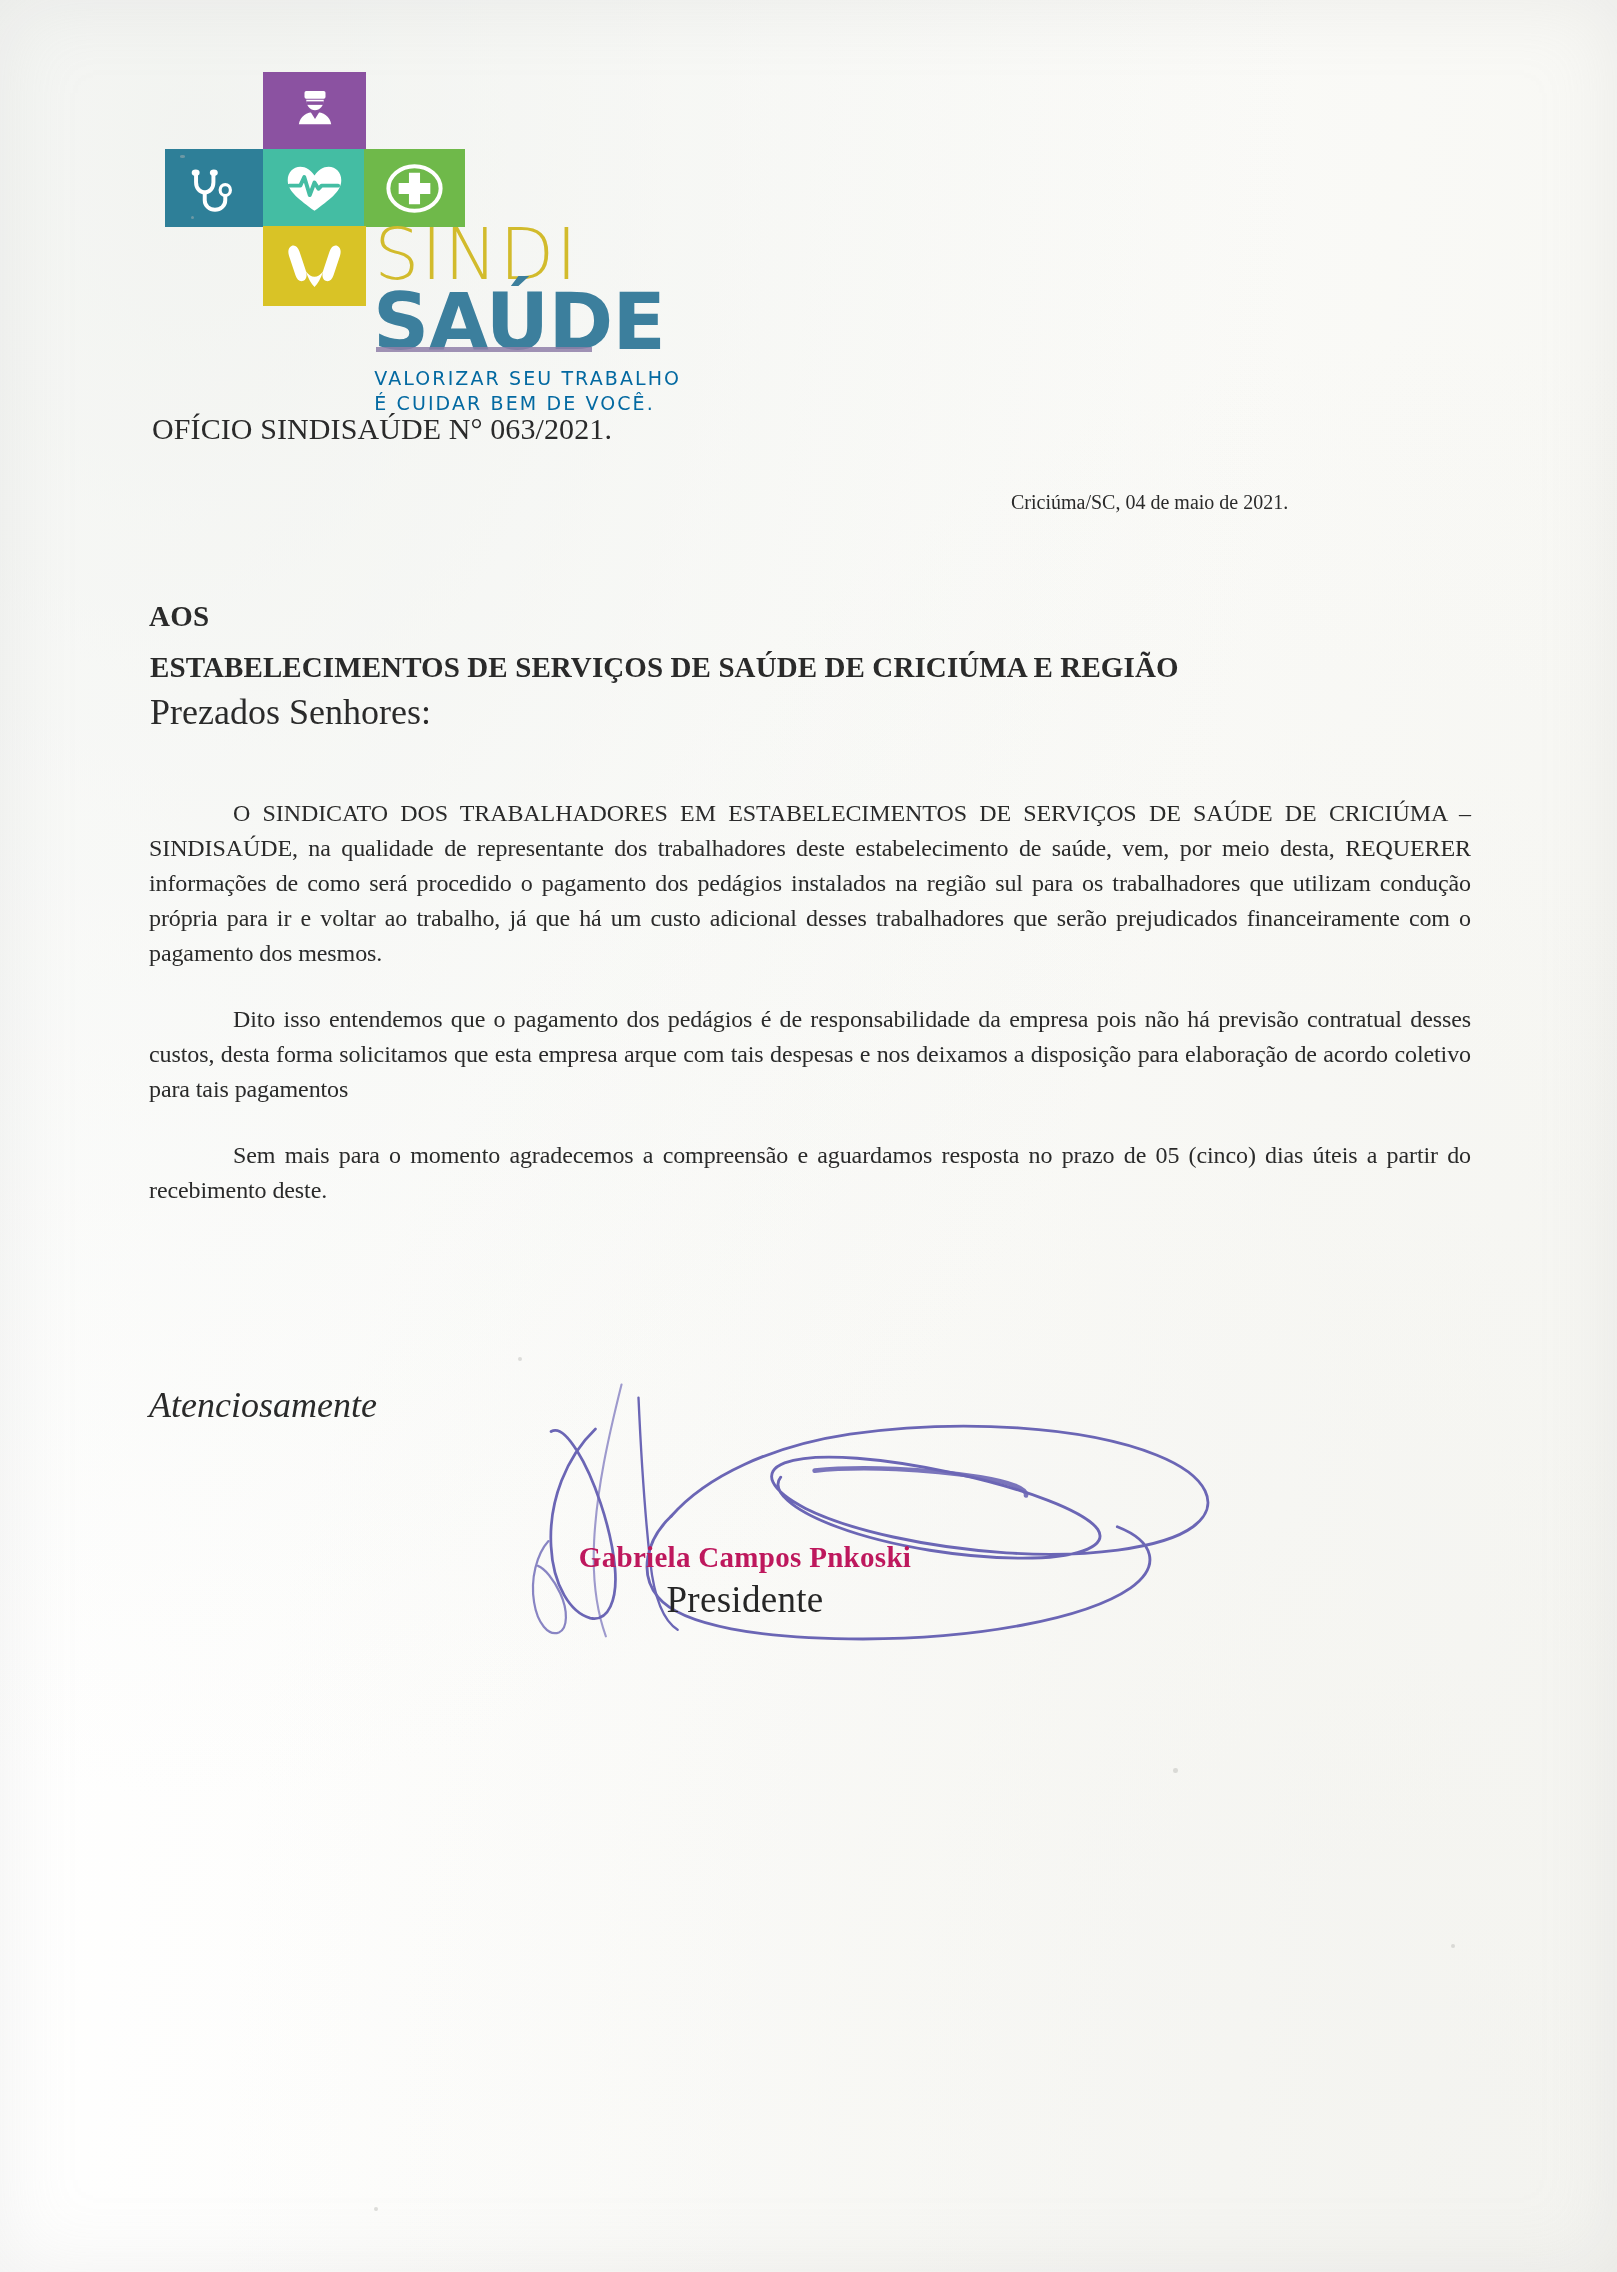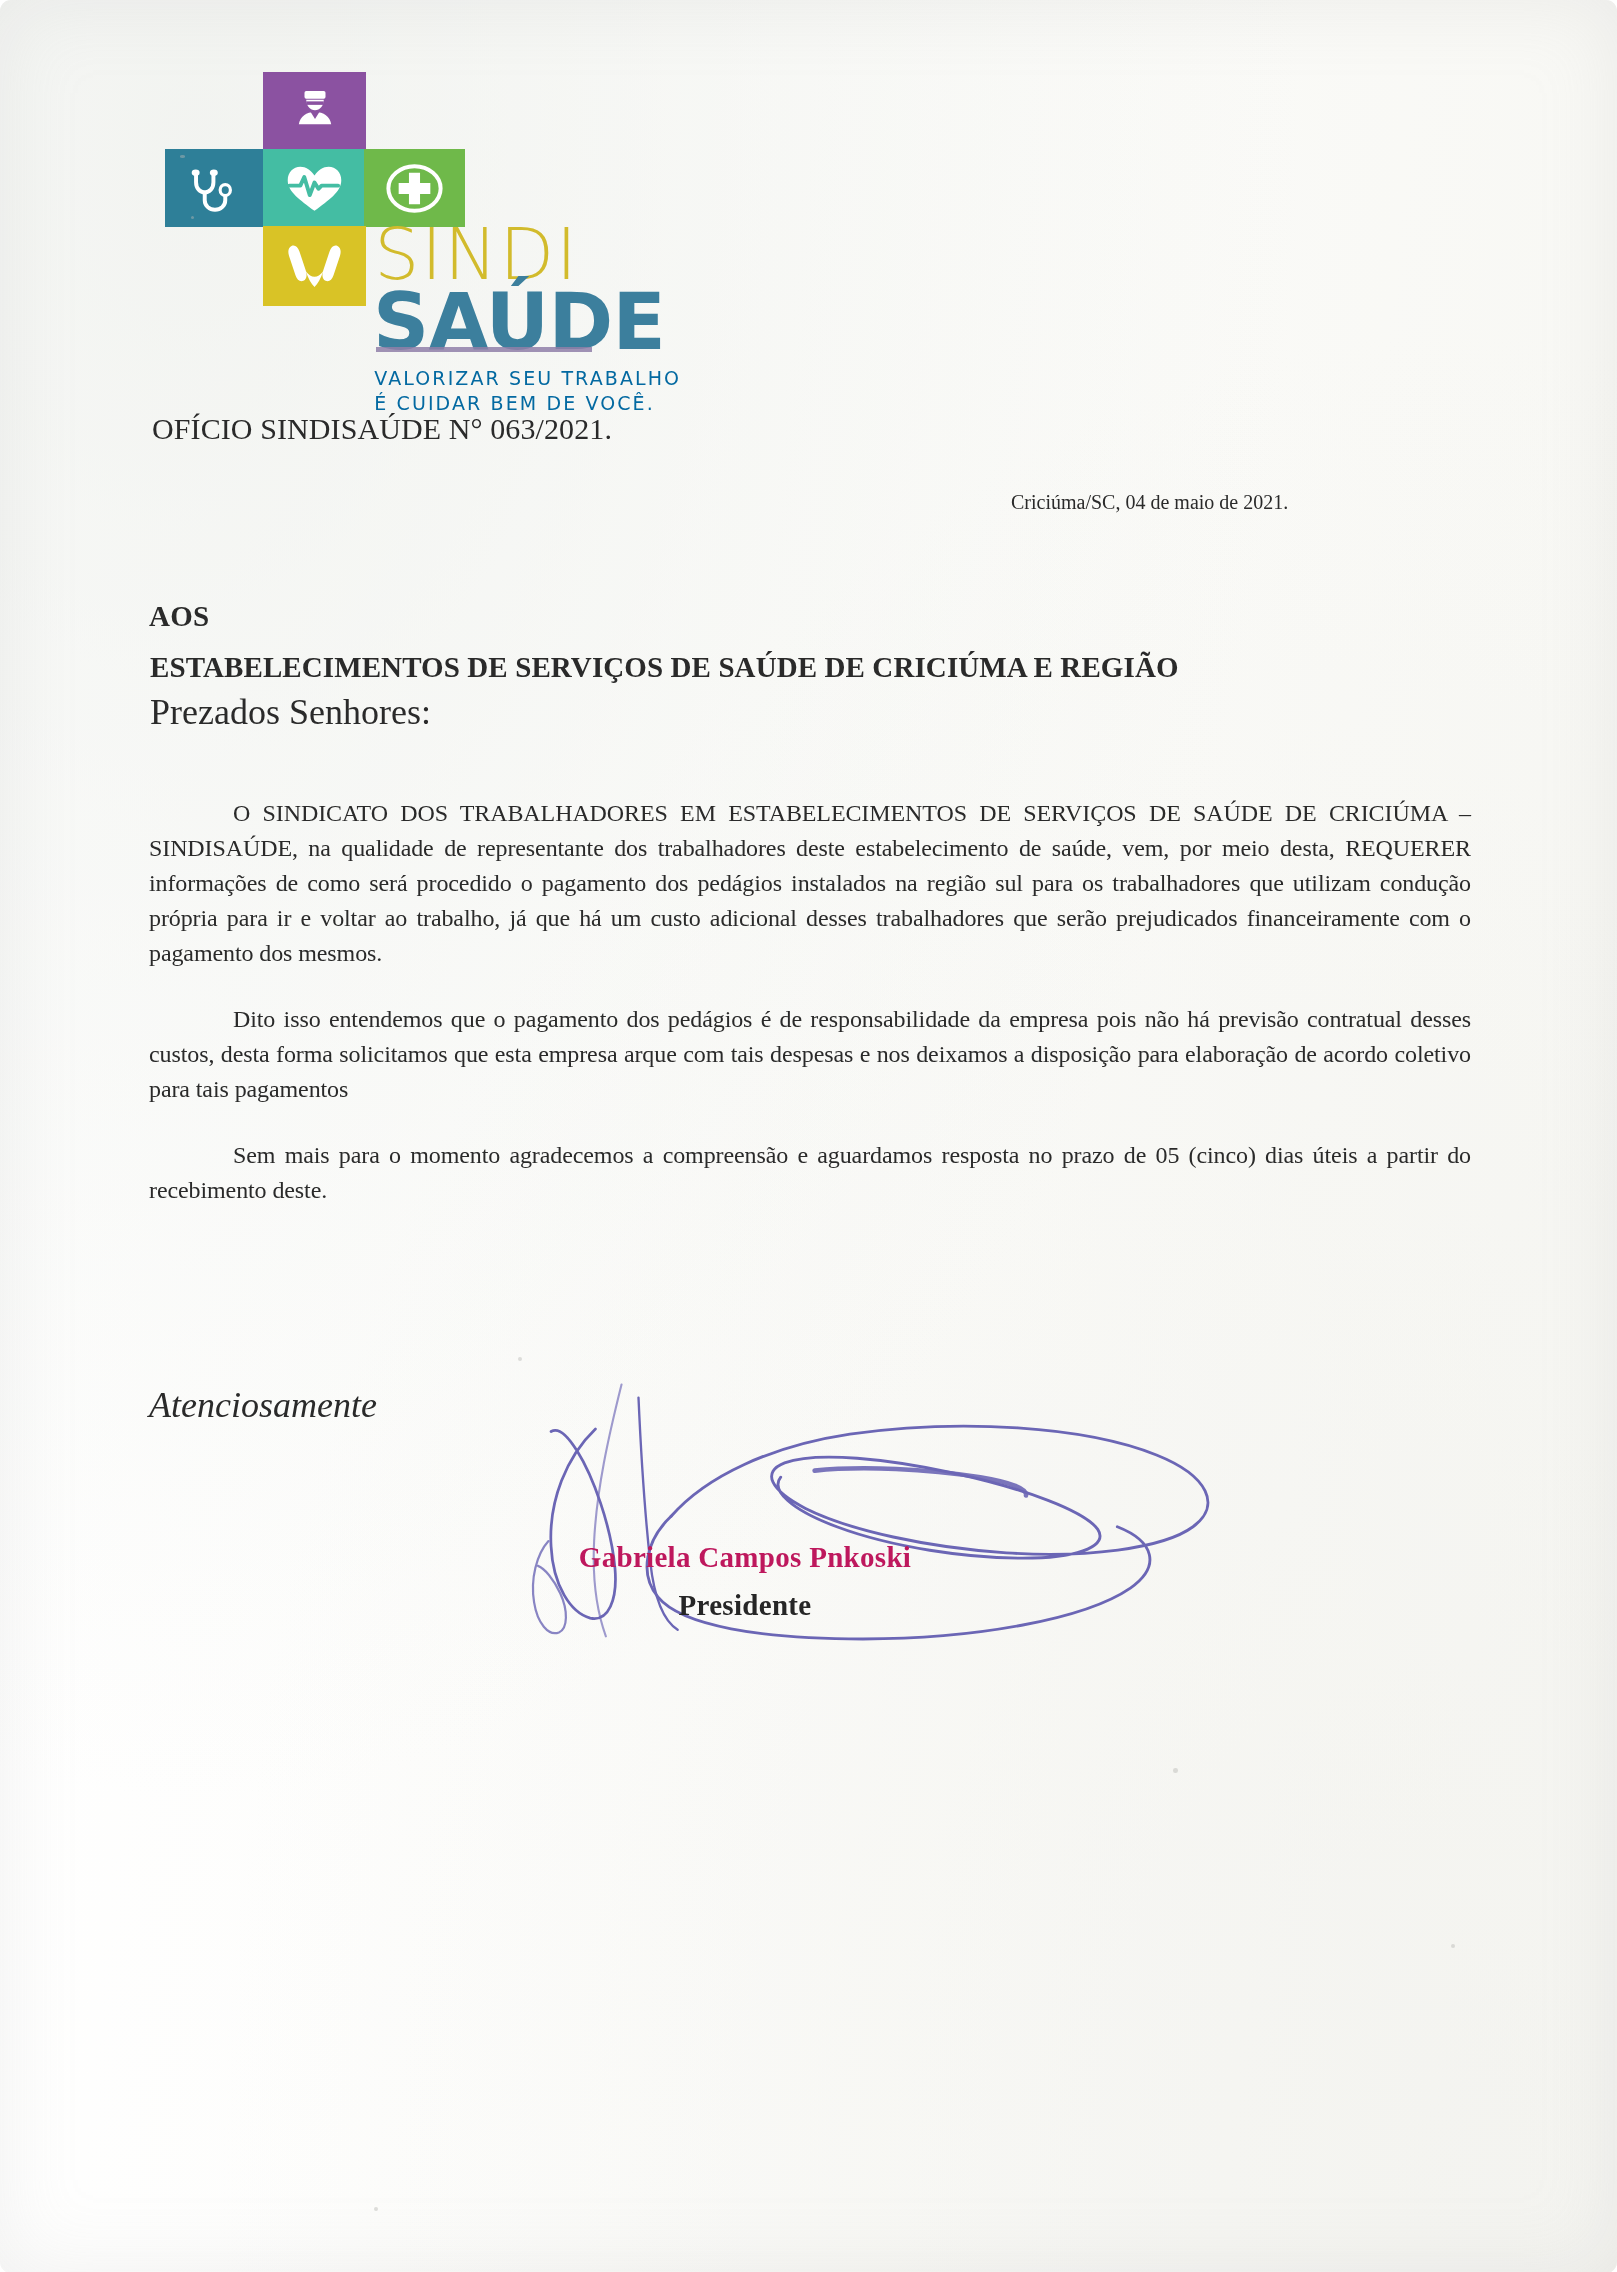--- a/index.html
+++ b/index.html
@@ -9,21 +9,20 @@
     background: #ffffff;
   }
   .page {
     position: relative;
     width: 1617px;
     height: 2273px;
     background: #fdfdfb;
     overflow: hidden;
     font-family: "Liberation Serif", "DejaVu Serif", serif;
     color: #2a2a2a;
-    border-radius: 11px;
   }
   
   .paper-texture {
     position: absolute;
     inset: 0;
     background:
       radial-gradient(ellipse at 12% 6%, rgba(238,240,236,0.75) 0%, rgba(255,255,255,0) 55%),
       radial-gradient(ellipse at 90% 96%, rgba(242,242,238,0.7) 0%, rgba(255,255,255,0) 60%),
       linear-gradient(95deg, #ffffff 0%, #fcfcfa 45%, #f7f7f3 100%);
     pointer-events: none;
@@ -199,23 +198,23 @@
     text-align: center;
   }
   .sign-name {
     font-size: 29px;
     font-weight: 700;
     margin: 0;
     letter-spacing: 0.3px;
     color: #be185d;
   }
   .sign-title {
-    font-size: 29px;
-    font-weight: 700;
-    margin: 15px 0 0 0;
+    font-size: 37px;
+    font-weight: 400;
+    margin: 4px 0 0 0;
     letter-spacing: 0.3px;
     color: #262626;
   }
 
   
   .speck {
     position: absolute;
     background: #b9b9b4;
     border-radius: 50%;
     opacity: 0.45;

